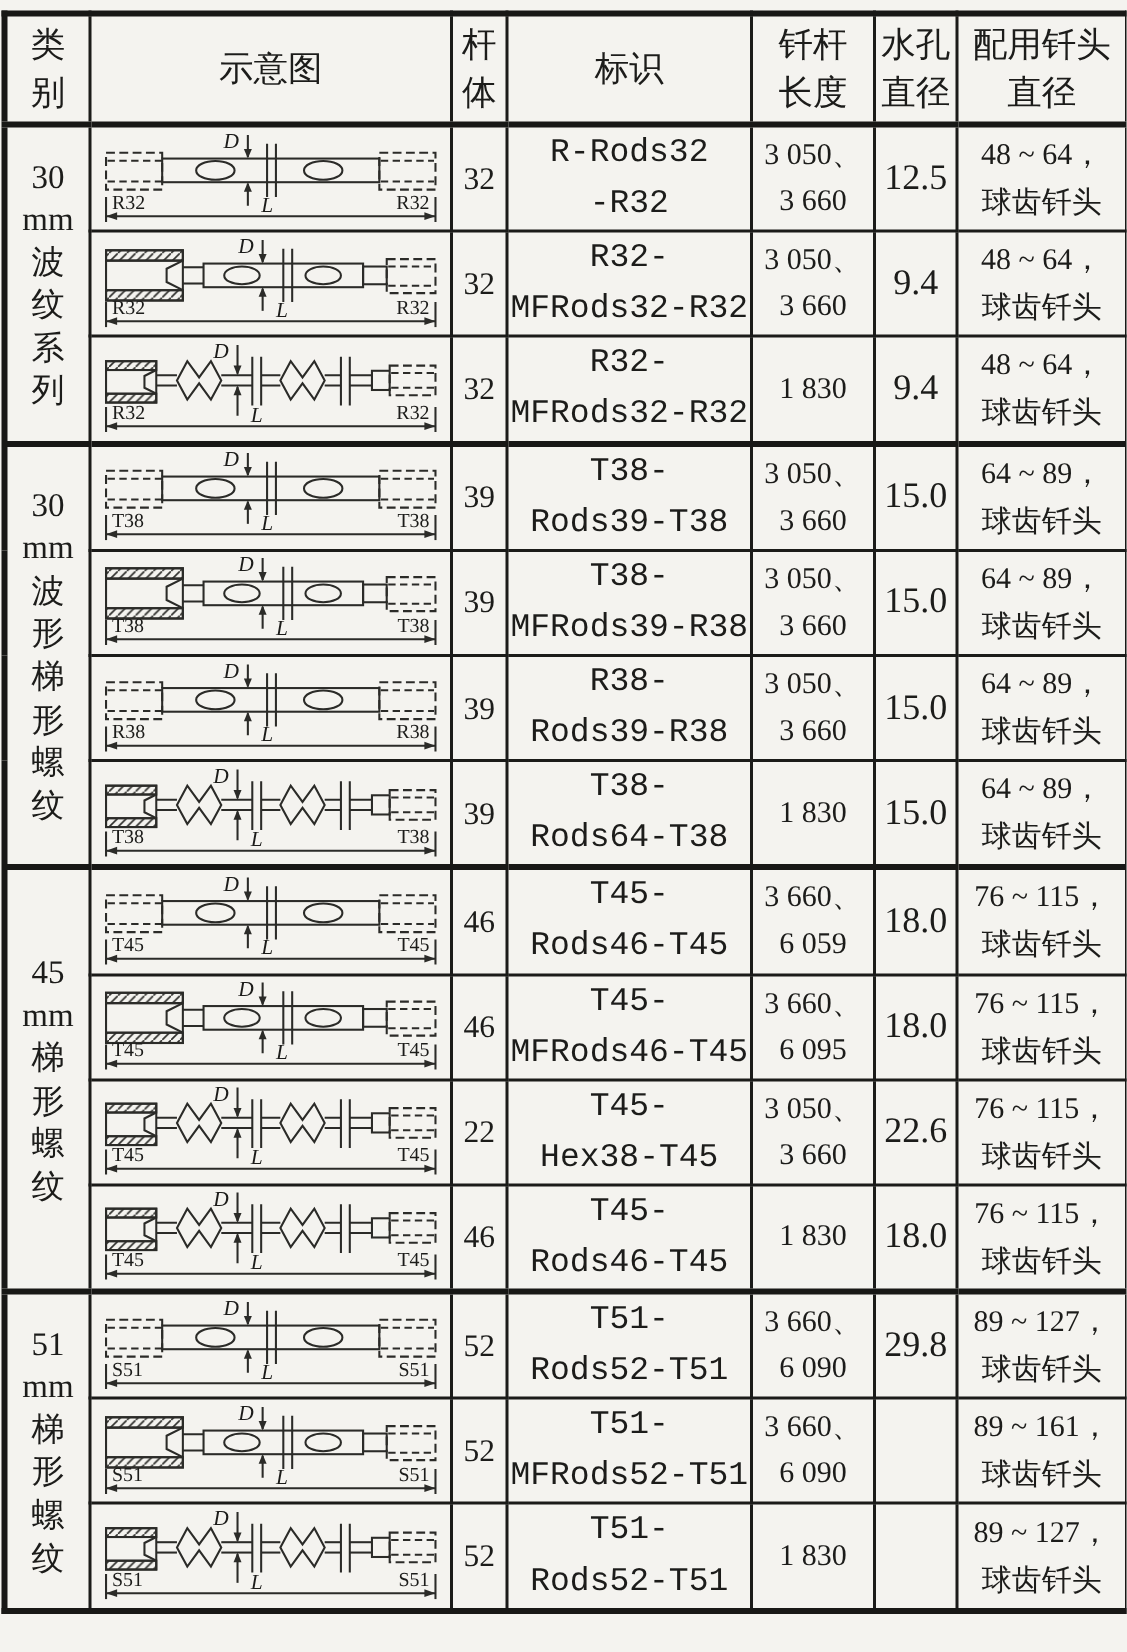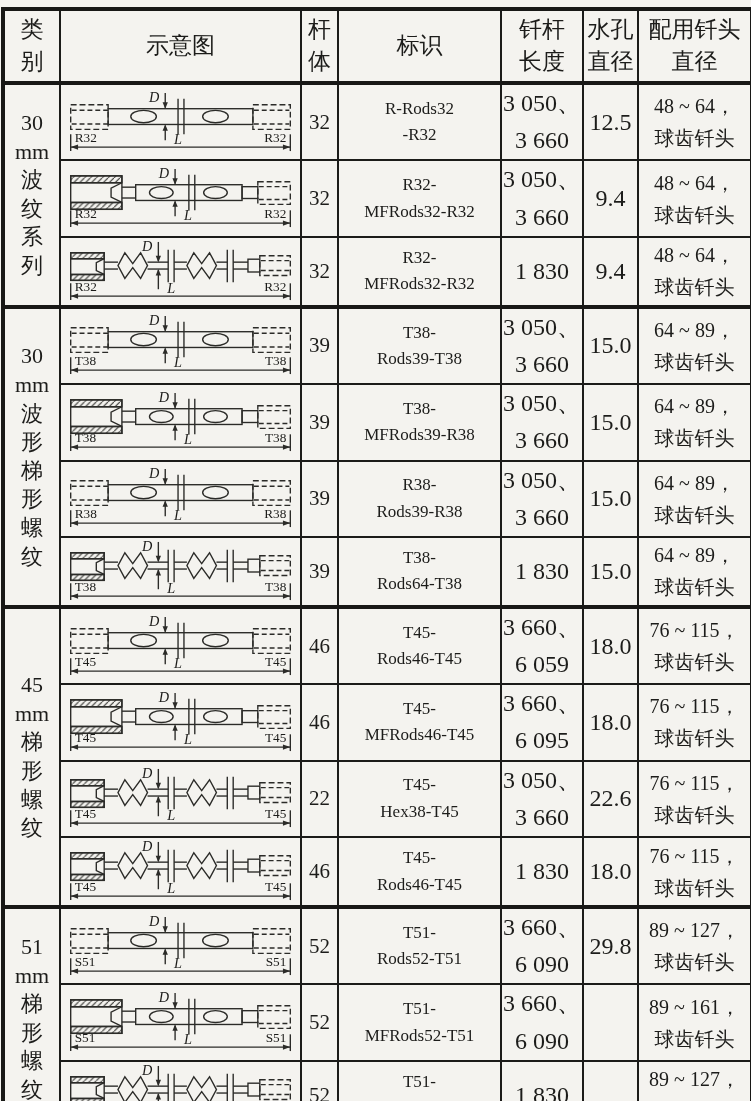--- a/index.html
+++ b/index.html
@@ -32,22 +32,22 @@
     border-bottom:4px solid #181816;
     font-weight:normal;
     font-size:23px;
     line-height:1.38;
   }
   tr.group-start td{border-top:4px solid #181816;}
   td.cat{font-size:22px;line-height:1.3;text-align:center;}
   td.diag{padding:1px 4px;}
   td.diag svg{display:block;margin:0 auto;}
   td.rod{font-size:21px;}
-  td.id{font-size:17px;line-height:1.55;}
-  td.len{font-size:24px;line-height:1.55;margin-left:46px;}
+  td.id{font-size:22px;line-height:1.55;font-family:Liberation Mono, monospace;}
+  td.len{font-size:20px;line-height:1.55;margin-left:46px;}
   td.water{font-size:24px;}
   td.bit{font-size:20px;line-height:1.6;padding:0 2px;}
 </style>
 </head>
 <body>
 
 <div class="page">
   <table>
     <colgroup>
       <col style="width:57px">

